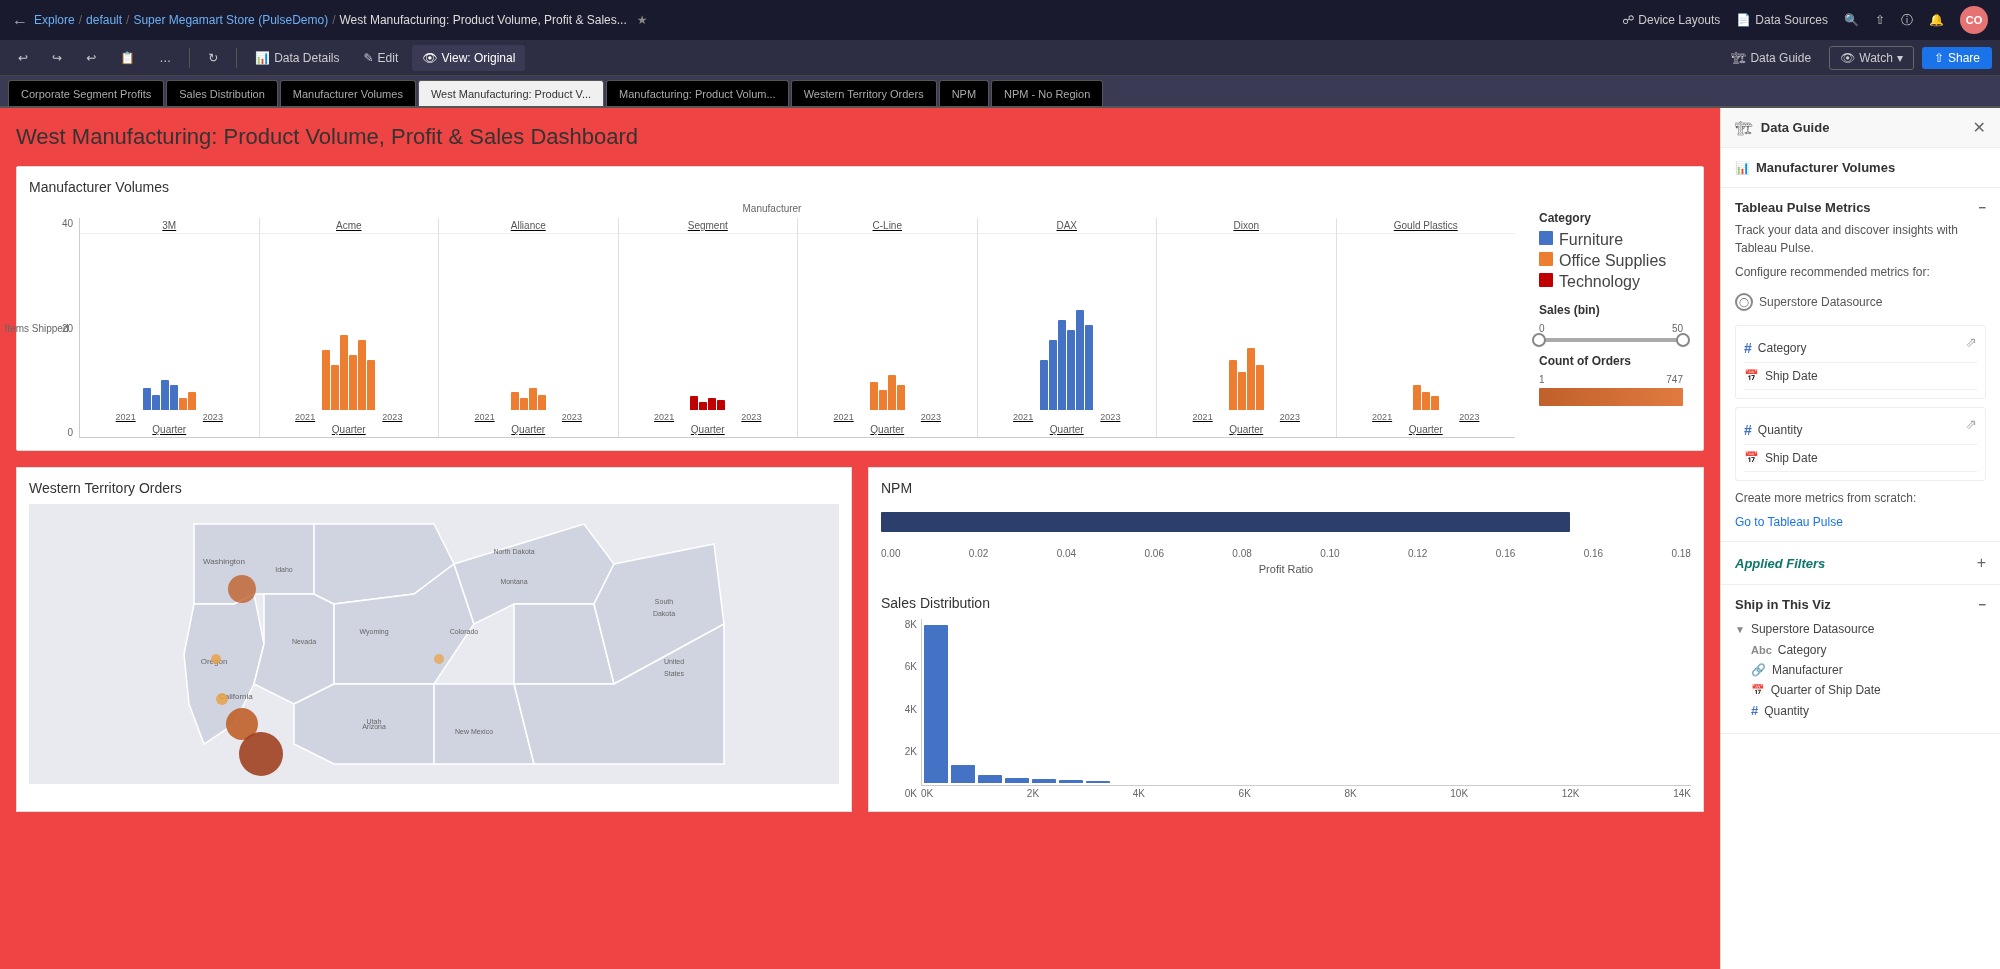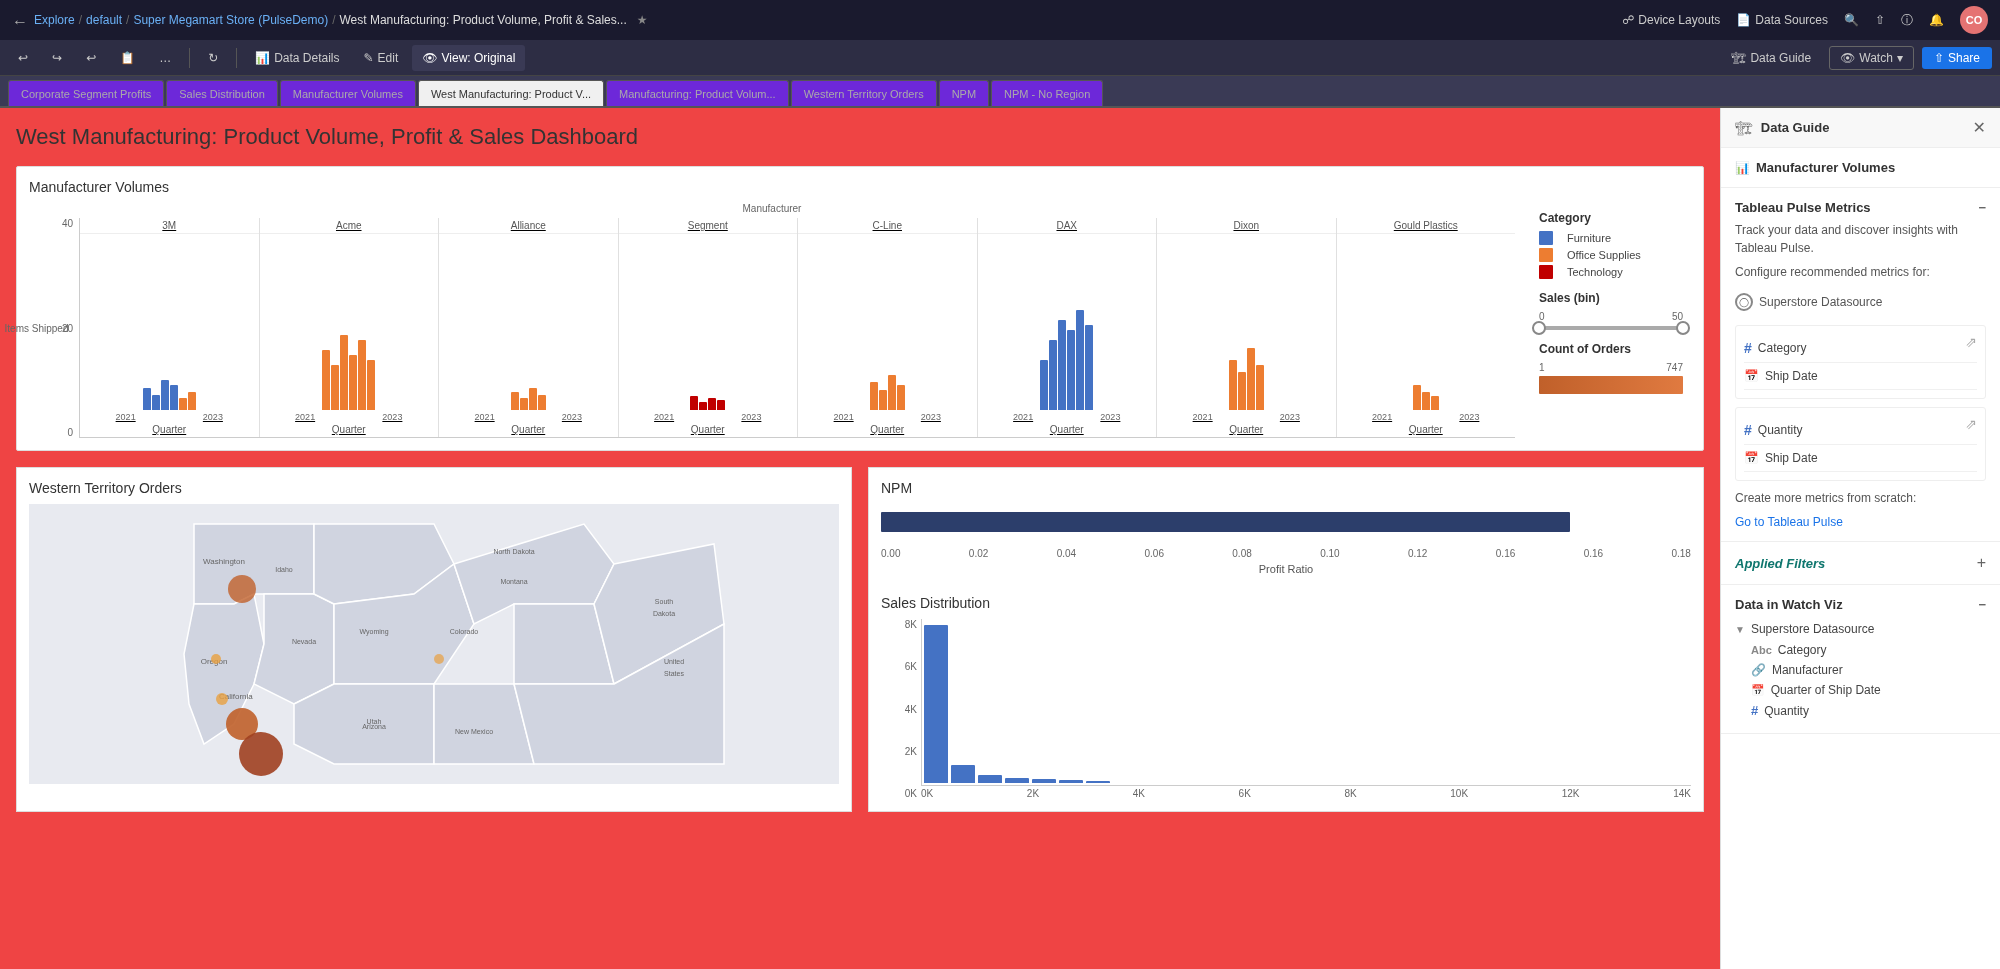--- a/index.html
+++ b/index.html
@@ -87,21 +87,21 @@
       background: #3a3a55;
       display: flex;
       align-items: flex-end;
       padding: 0 8px;
       gap: 2px;
       border-bottom: 2px solid #555;
     }
     .tab {
       height: 26px;
       padding: 0 12px;
-      background: #6d28d9;
+      background: #000000;
       color: #aaa;
       border-radius: 3px 3px 0 0;
       cursor: pointer;
       display: flex;
       align-items: center;
       font-size: 11px;
       border: 1px solid #555;
       border-bottom: none;
     }
     .tab.active {
@@ -378,23 +378,22 @@
       border: 2px solid #888;
       display: flex;
       align-items: center;
       justify-content: center;
       font-size: 9px;
     }
 
     
     .legend-item {
       display: flex;
-      align-items: center;
-      gap: 14px;
-      font-size: 11px;
+      gap: 6px;
+      font-size: 16px;
       color: #444;
       margin-bottom: 3px;
     }
     .legend-swatch {
       width: 14px;
       height: 14px;
       border-radius: 1px;
     }
     .slider-labels {
       display: flex;
@@ -974,21 +973,21 @@
 
     <div class="sidebar-section">
       <div class="applied-filters">
         <span class="applied-filters-title">Applied Filters</span>
         <span class="applied-filters-add">+</span>
       </div>
     </div>
 
     <div class="sidebar-section">
       <div class="sidebar-section-title">
-        <span>Data in Watch Viz</span>
+        <span>Ship in This Viz</span>
         <span class="toggle">−</span>
       </div>
       <div class="data-source-row">
         <span class="chevron">▼</span>
         <span>Superstore Datasource</span>
       </div>
       <div class="data-field-row">
         <span style="color:#888; font-size:11px; font-weight:bold;">Abc</span>
         <span>Category</span>
       </div>

